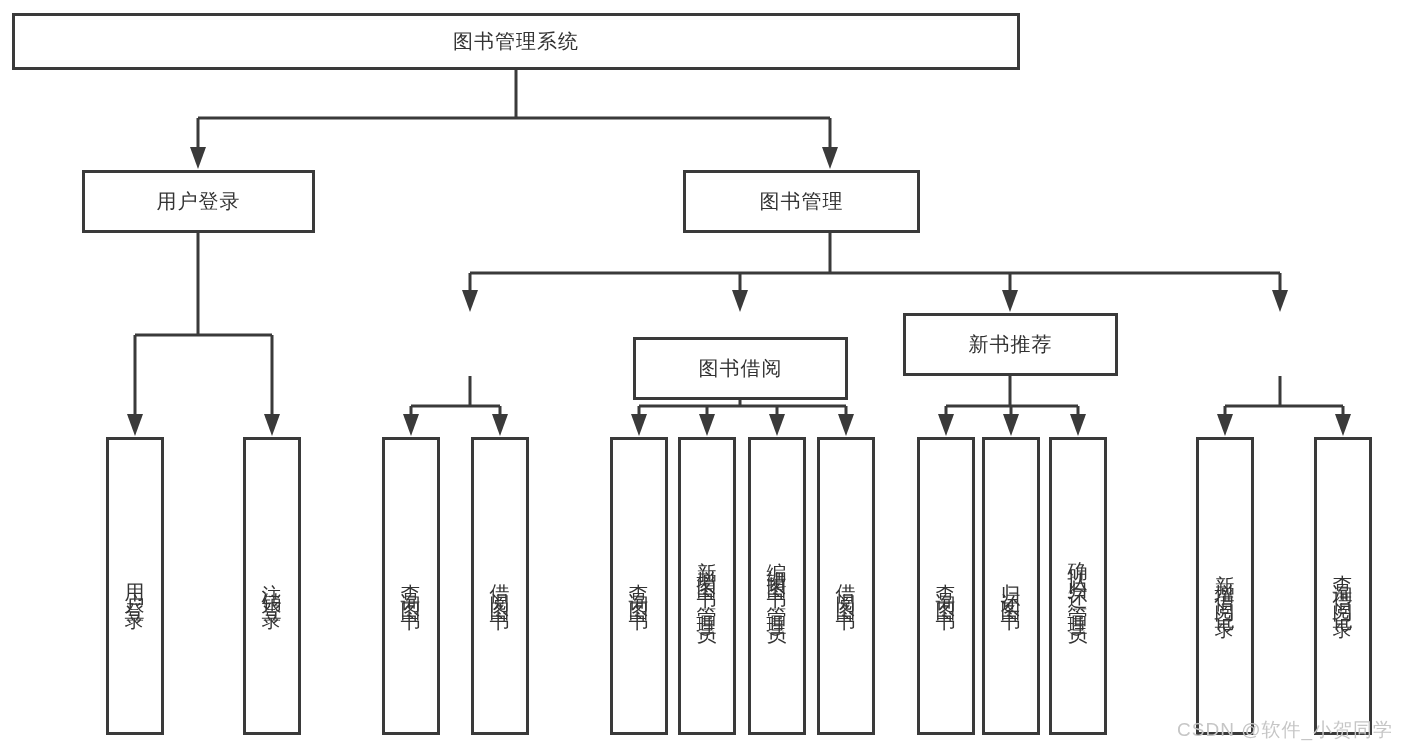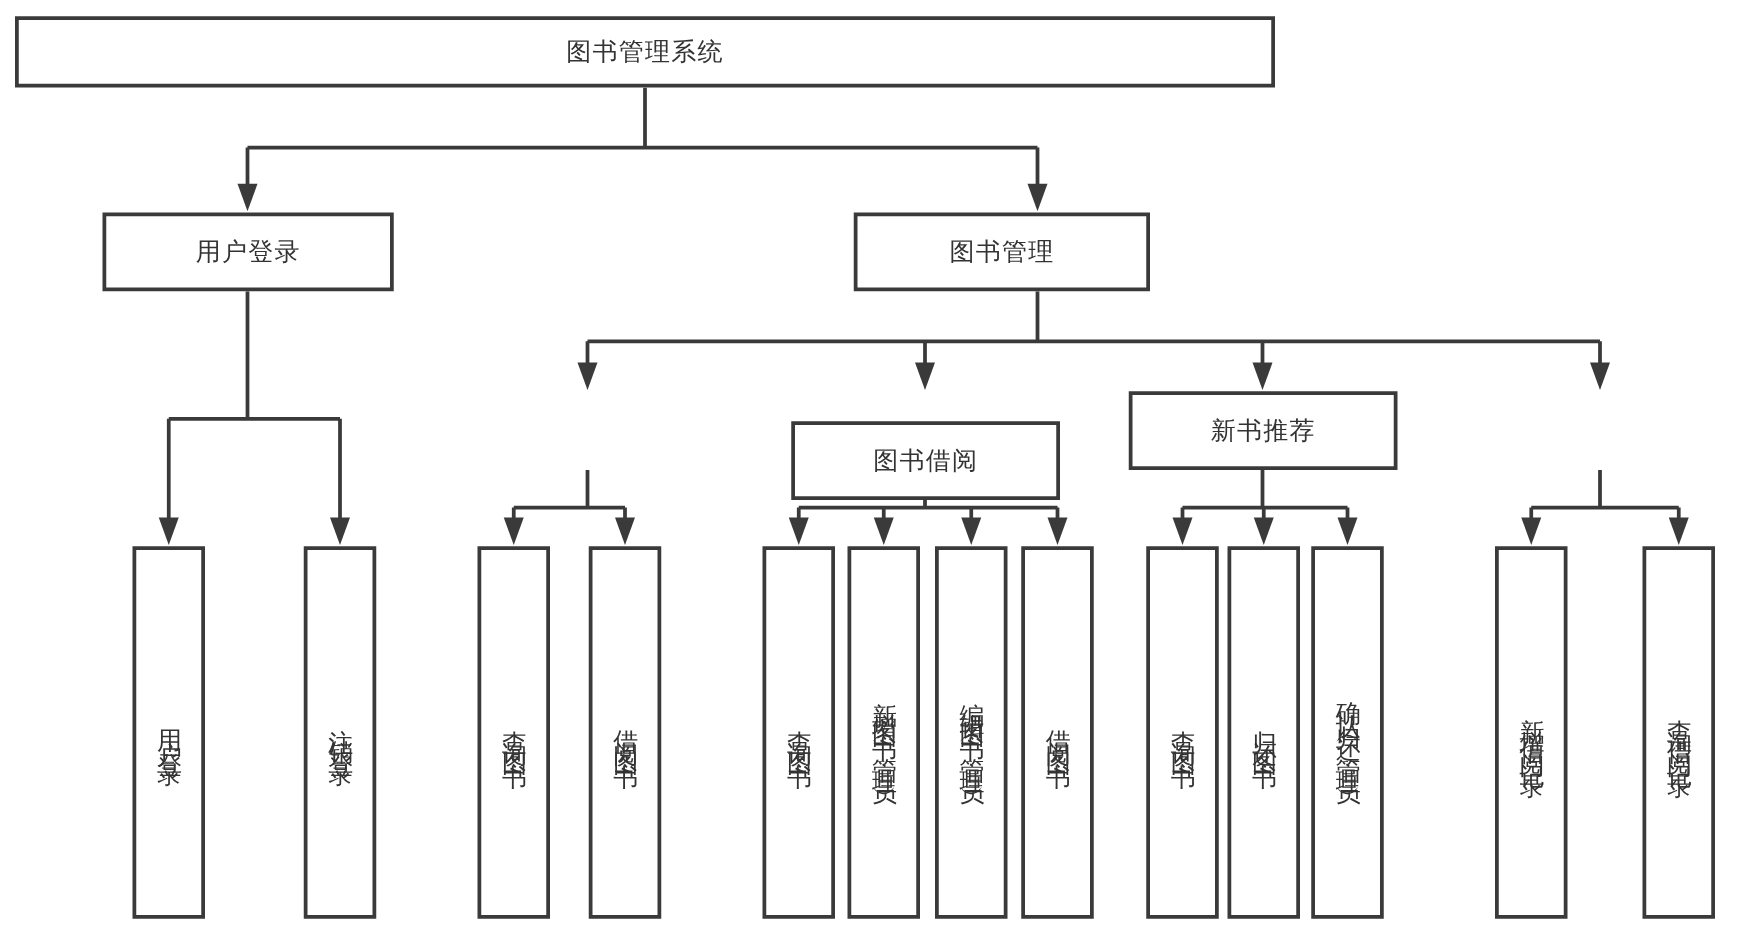--- a/index.html
+++ b/index.html
@@ -177,13 +177,14 @@
     <span>确认归还（管理员）</span>
   </div>
 
   <div class="node v leaf n-e1">
     <span>新增借阅记录</span>
   </div>
   <div class="node v leaf n-e2">
     <span>查询借阅记录</span>
   </div>
 
+  <div class="watermark">CSDN @软件_小贺同学</div>
 </div>
 
 </body></html>

